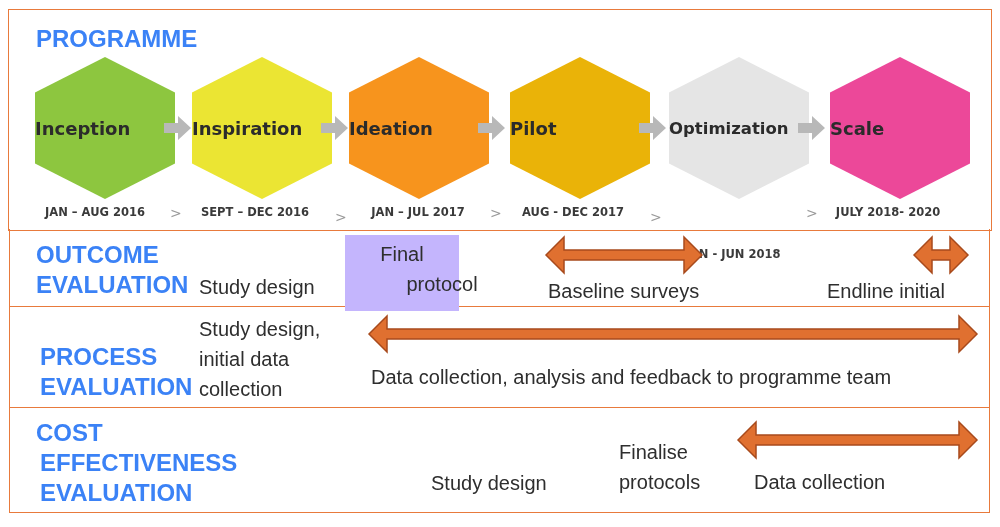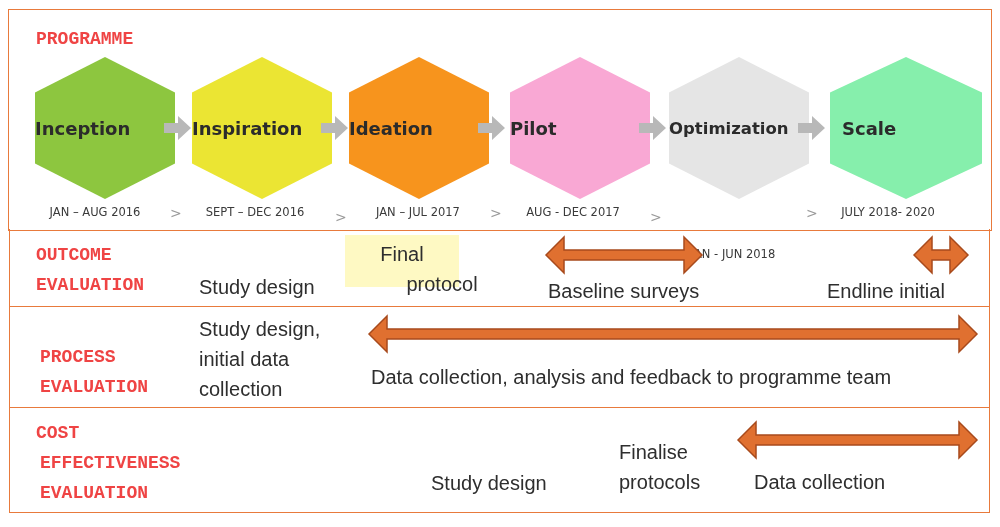--- a/index.html
+++ b/index.html
@@ -1,23 +1,23 @@
 <!DOCTYPE html>
 <html><head>
 <meta charset="utf-8">
 <style>
   html, body { margin:0; padding:0; background:#fff; }
   body { width:1000px; height:527px; position:relative; overflow:hidden; font-family:"DejaVu Sans", sans-serif; color:#222; }
   .frame { position:absolute; border:1.5px solid #e87a3c; box-sizing:border-box; }
   .hline { position:absolute; height:0; border-top:1.5px solid #e87a3c; }
   .abs { position:absolute; }
-  .sec-title { position:absolute; font-family:Liberation Mono, monospace; font-weight:bold; font-size:18px; line-height:30px; color:#ef4444; }
+  .sec-title { position:absolute; font-family:Liberation Sans, sans-serif; font-weight:bold; font-size:24px; line-height:30px; color:#3b82f6; }
   .hex { position:absolute; width:140px; height:142px; clip-path:polygon(50% 0, 100% 25%, 100% 75%, 50% 100%, 0 75%, 0 25%); display:flex; align-items:center; justify-content:flex-start; }
   .hex span { font-family:"DejaVu Sans", sans-serif; font-weight:bold; font-size:18px; color:#2b2b2b; }
-  .date { position:absolute; width:150px; text-align:center; font-family:"DejaVu Sans", sans-serif; font-weight:normal; font-size:11.5px; color:#3a3a3a; }
+  .date { position:absolute; width:150px; text-align:center; font-family:"DejaVu Sans", sans-serif; font-weight:bold; font-size:11.5px; color:#3a3a3a; }
   .chev { position:absolute; font-family:"DejaVu Sans", sans-serif; font-size:14px; color:#9a9a9a; }
   .body-txt { position:absolute; font-family:"Liberation Sans", sans-serif; font-size:20px; color:#2e2e2e; line-height:30px; }
   .step-arrow { position:absolute; }
 </style>
 </head>
 <body>
 
 <div class="frame" style="left:8px; top:9px; width:984px; height:222px;"></div>
 <div class="frame" style="left:9px; top:229px; width:981px; height:284px; border-top:none;"></div>
 <div class="hline" style="left:9px; top:306px; width:981px;"></div>
@@ -43,46 +43,46 @@
     </svg>
     <div class="chev" style="left: 335px; top: 209px;">&gt;</div>
     <div class="hex" style="left: 349px; top: 57px; background: rgb(247, 148, 29);">
       <span>Ideation</span>
     </div>
     <div class="date" style="left: 343px; top: 205px; text-align: center;">JAN – JUL 2017</div>
     <svg class="step-arrow" width="28" height="26" style="left: 478px; top: 115px;">
       <path d="M0 8 H14 V1 L27 13 L14 25 V18 H0 Z" fill="#b8b8b8"></path>
     </svg>
     <div class="chev" style="left: 490px; top: 205px;">&gt;</div>
-    <div class="hex" style="left: 510px; top: 57px; background: #f9a8d4;">
+    <div class="hex" style="left: 510px; top: 57px; background: #eab308;">
       <span>Pilot</span>
     </div>
     <div class="date" style="left: 498px; top: 205px;">AUG - DEC 2017</div>
     <svg class="step-arrow" width="28" height="26" style="left: 639px; top: 115px;">
       <path d="M0 8 H14 V1 L27 13 L14 25 V18 H0 Z" fill="#b8b8b8"></path>
     </svg>
     <div class="chev" style="left: 650px; top: 209px;">&gt;</div>
     <div class="hex" style="left: 669px; top: 57px; background: #e5e5e5;">
       <span style="font-size: 16.5px;">Optimization</span>
     </div>
     <div class="date" style="left: 658px; top: 215px; margin-top: 32px;">JAN - JUN 2018</div>
     <svg class="step-arrow" width="28" height="26" style="left: 798px; top: 115px;">
       <path d="M0 8 H14 V1 L27 13 L14 25 V18 H0 Z" fill="#b8b8b8"></path>
     </svg>
     <div class="chev" style="left: 806px; top: 205px;">&gt;</div>
-    <div class="hex" style="left: 830px; top: 57px; background: #86efac; padding-left: 12px;">
+    <div class="hex" style="left: 830px; top: 57px; background: #ec4899;">
       <span>Scale</span>
     </div>
     <div class="date" style="left: 813px; top: 205px;">JULY 2018- 2020</div>
   </div>
 
 <div class="sec-title" style="left:36px; top:240px;">OUTCOME</div>
 <div class="sec-title" style="left:36px; top:270px;">EVALUATION</div>
 <div class="body-txt" style="left:199px; top:272px;">Study design</div>
-<div class="abs" style="left:345px; top:235px; width:114px; height:52px; background:#fef9c3;">
+<div class="abs" style="left:345px; top:235px; width:114px; height:76px; background:#c4b5fd;">
   <div class="body-txt" style="left:0; width:114px; text-align:center; top:4px;">Final</div>
   <div class="body-txt" style="left:0; width:114px; text-align:center; top:34px;margin-left:40px;">protocol</div>
 </div>
 <div class="body-txt" style="left:548px; top:276px;">Baseline surveys</div>
 <div class="body-txt" style="left:827px; top:276px;">Endline initial</div>
 
 <div class="sec-title" style="left:40px; top:342px;">PROCESS</div>
 <div class="sec-title" style="left:40px; top:372px;">EVALUATION</div>
 <div class="body-txt" style="left:199px; top:314px;">Study design,</div>
 <div class="body-txt" style="left:199px; top:344px;">initial data</div>

